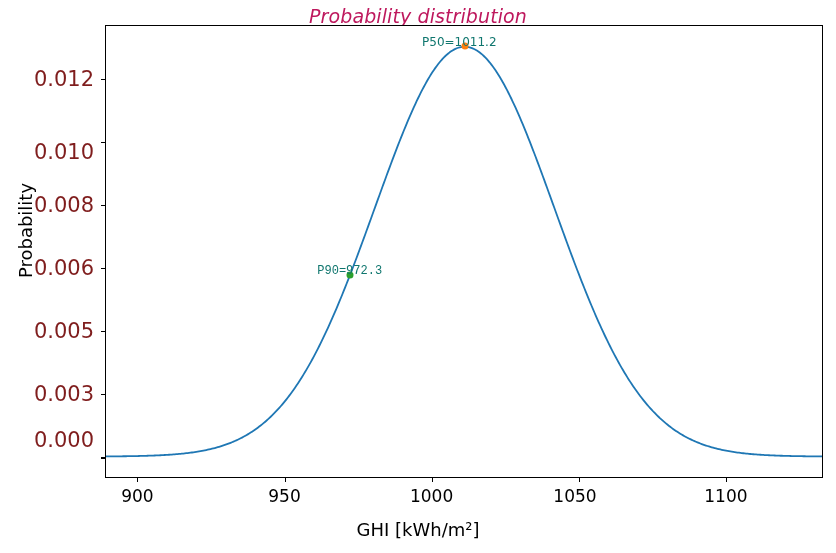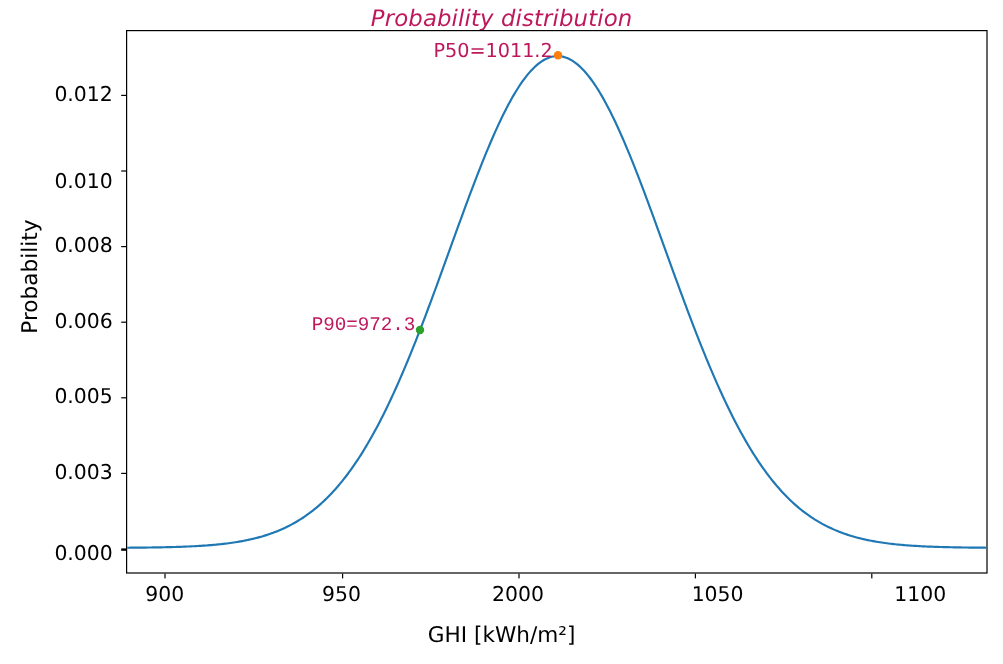--- a/index.html
+++ b/index.html
@@ -46,22 +46,22 @@
     left: 0;
     top: 0;
     width: 100%;
     height: 100%;
     display: block;
   }
   .tick-label-y {
     position: absolute;
     right: 0;
     text-align: right;
-    font-size: 17px;
-    color: #000000;
+    font-size: 21px;
+    color: #7f1d1d;
     white-space: nowrap;
     transform: translateY(-50%);
   }
   #ylabels {
     position: absolute;
     left: 0px;
     top: 0px;
     width: 94px;
     height: 553px;
   }
@@ -110,24 +110,25 @@
     top: 220px;
     width: 240px;
     text-align: center;
     font-size: 18px;
     color: #000000;
     transform: rotate(-90deg);
     transform-origin: center center;
   }
   .annotation {
     position: absolute;
-    font-size: 16px;
-    color: #be185d;
+    font-size: 12px;
+    color: #0f766e;
     white-space: nowrap;
     transform: translate(-100%, -50%);
+    margin-left: 36px;
   }
   .marker-dot {
     position: absolute;
     border-radius: 50%;
     transform: translate(-50%, -50%);
   }
 </style>
 </head>
 <body>
 
@@ -135,34 +136,34 @@
 
   <div id="chart-title">Probability distribution</div>
 
   <div id="plot-area">
     <svg id="curve-svg" viewBox="0 0 718 453" preserveAspectRatio="none">
       <path id="curve-path" fill="none" stroke="#1f77b4" stroke-width="1.8" stroke-linejoin="round" stroke-linecap="round" vector-effect="non-scaling-stroke" d="M0.00,432.34 L1.44,432.33 L2.87,432.32 L4.31,432.31 L5.74,432.30 L7.18,432.29 L8.62,432.27 L10.05,432.26 L11.49,432.25 L12.92,432.23 L14.36,432.22 L15.80,432.20 L17.23,432.18 L18.67,432.16 L20.10,432.14 L21.54,432.12 L22.98,432.10 L24.41,432.08 L25.85,432.05 L27.28,432.03 L28.72,432.00 L30.16,431.97 L31.59,431.94 L33.03,431.91 L34.46,431.87 L35.90,431.84 L37.34,431.80 L38.77,431.76 L40.21,431.72 L41.64,431.67 L43.08,431.63 L44.52,431.58 L45.95,431.53 L47.39,431.47 L48.82,431.41 L50.26,431.35 L51.70,431.29 L53.13,431.22 L54.57,431.15 L56.00,431.08 L57.44,431.00 L58.88,430.92 L60.31,430.84 L61.75,430.75 L63.18,430.65 L64.62,430.56 L66.06,430.45 L67.49,430.35 L68.93,430.23 L70.36,430.11 L71.80,429.99 L73.24,429.86 L74.67,429.72 L76.11,429.58 L77.54,429.43 L78.98,429.28 L80.42,429.11 L81.85,428.94 L83.29,428.77 L84.72,428.58 L86.16,428.39 L87.60,428.18 L89.03,427.97 L90.47,427.75 L91.90,427.52 L93.34,427.28 L94.78,427.03 L96.21,426.77 L97.65,426.50 L99.08,426.21 L100.52,425.92 L101.96,425.61 L103.39,425.29 L104.83,424.96 L106.26,424.61 L107.70,424.25 L109.14,423.88 L110.57,423.49 L112.01,423.09 L113.44,422.67 L114.88,422.23 L116.32,421.78 L117.75,421.31 L119.19,420.82 L120.62,420.31 L122.06,419.79 L123.50,419.25 L124.93,418.68 L126.37,418.10 L127.80,417.49 L129.24,416.87 L130.68,416.22 L132.11,415.55 L133.55,414.86 L134.98,414.14 L136.42,413.40 L137.86,412.63 L139.29,411.84 L140.73,411.02 L142.16,410.17 L143.60,409.30 L145.04,408.40 L146.47,407.47 L147.91,406.51 L149.34,405.52 L150.78,404.50 L152.22,403.45 L153.65,402.37 L155.09,401.26 L156.52,400.11 L157.96,398.93 L159.40,397.71 L160.83,396.46 L162.27,395.18 L163.70,393.85 L165.14,392.50 L166.58,391.10 L168.01,389.67 L169.45,388.20 L170.88,386.68 L172.32,385.13 L173.76,383.54 L175.19,381.91 L176.63,380.24 L178.06,378.53 L179.50,376.77 L180.94,374.97 L182.37,373.13 L183.81,371.25 L185.24,369.32 L186.68,367.35 L188.12,365.33 L189.55,363.27 L190.99,361.16 L192.42,359.01 L193.86,356.81 L195.30,354.57 L196.73,352.27 L198.17,349.94 L199.60,347.56 L201.04,345.13 L202.48,342.65 L203.91,340.13 L205.35,337.56 L206.78,334.94 L208.22,332.28 L209.66,329.57 L211.09,326.81 L212.53,324.01 L213.96,321.16 L215.40,318.27 L216.84,315.33 L218.27,312.34 L219.71,309.31 L221.14,306.24 L222.58,303.12 L224.02,299.96 L225.45,296.76 L226.89,293.51 L228.32,290.23 L229.76,286.90 L231.20,283.53 L232.63,280.13 L234.07,276.68 L235.50,273.20 L236.94,269.68 L238.38,266.13 L239.81,262.54 L241.25,258.92 L242.68,255.26 L244.12,251.58 L245.56,247.87 L246.99,244.12 L248.43,240.35 L249.86,236.56 L251.30,232.74 L252.74,228.90 L254.17,225.03 L255.61,221.15 L257.04,217.25 L258.48,213.33 L259.92,209.40 L261.35,205.46 L262.79,201.50 L264.22,197.54 L265.66,193.57 L267.10,189.59 L268.53,185.61 L269.97,181.63 L271.40,177.65 L272.84,173.67 L274.28,169.70 L275.71,165.73 L277.15,161.77 L278.58,157.83 L280.02,153.89 L281.46,149.97 L282.89,146.07 L284.33,142.19 L285.76,138.34 L287.20,134.50 L288.64,130.70 L290.07,126.92 L291.51,123.17 L292.94,119.46 L294.38,115.78 L295.82,112.15 L297.25,108.55 L298.69,104.99 L300.12,101.49 L301.56,98.02 L303.00,94.61 L304.43,91.25 L305.87,87.95 L307.30,84.70 L308.74,81.51 L310.18,78.37 L311.61,75.31 L313.05,72.31 L314.48,69.37 L315.92,66.51 L317.36,63.71 L318.79,60.99 L320.23,58.34 L321.66,55.77 L323.10,53.28 L324.54,50.87 L325.97,48.55 L327.41,46.30 L328.84,44.14 L330.28,42.07 L331.72,40.09 L333.15,38.20 L334.59,36.40 L336.02,34.69 L337.46,33.08 L338.90,31.56 L340.33,30.14 L341.77,28.82 L343.20,27.59 L344.64,26.47 L346.08,25.44 L347.51,24.52 L348.95,23.70 L350.38,22.98 L351.82,22.36 L353.26,21.85 L354.69,21.44 L356.13,21.14 L357.56,20.94 L359.00,20.84 L360.44,20.85 L361.87,20.97 L363.31,21.19 L364.74,21.51 L366.18,21.94 L367.62,22.47 L369.05,23.10 L370.49,23.84 L371.92,24.68 L373.36,25.62 L374.80,26.66 L376.23,27.81 L377.67,29.05 L379.10,30.39 L380.54,31.83 L381.98,33.36 L383.41,34.99 L384.85,36.72 L386.28,38.53 L387.72,40.44 L389.16,42.44 L390.59,44.53 L392.03,46.70 L393.46,48.96 L394.90,51.30 L396.34,53.73 L397.77,56.23 L399.21,58.81 L400.64,61.47 L402.08,64.21 L403.52,67.02 L404.95,69.90 L406.39,72.84 L407.82,75.86 L409.26,78.93 L410.70,82.08 L412.13,85.28 L413.57,88.54 L415.00,91.85 L416.44,95.22 L417.88,98.64 L419.31,102.11 L420.75,105.63 L422.18,109.19 L423.62,112.80 L425.06,116.44 L426.49,120.13 L427.93,123.85 L429.36,127.60 L430.80,131.38 L432.24,135.19 L433.67,139.03 L435.11,142.89 L436.54,146.78 L437.98,150.68 L439.42,154.60 L440.85,158.54 L442.29,162.49 L443.72,166.44 L445.16,170.41 L446.60,174.39 L448.03,178.37 L449.47,182.35 L450.90,186.33 L452.34,190.31 L453.78,194.29 L455.21,198.26 L456.65,202.22 L458.08,206.17 L459.52,210.11 L460.96,214.04 L462.39,217.96 L463.83,221.85 L465.26,225.73 L466.70,229.59 L468.14,233.43 L469.57,237.24 L471.01,241.04 L472.44,244.80 L473.88,248.54 L475.32,252.25 L476.75,255.93 L478.19,259.57 L479.62,263.19 L481.06,266.77 L482.50,270.32 L483.93,273.83 L485.37,277.31 L486.80,280.74 L488.24,284.14 L489.68,287.50 L491.11,290.82 L492.55,294.10 L493.98,297.34 L495.42,300.54 L496.86,303.69 L498.29,306.80 L499.73,309.86 L501.16,312.88 L502.60,315.86 L504.04,318.79 L505.47,321.68 L506.91,324.52 L508.34,327.31 L509.78,330.06 L511.22,332.76 L512.65,335.42 L514.09,338.02 L515.52,340.58 L516.96,343.10 L518.40,345.57 L519.83,347.99 L521.27,350.36 L522.70,352.69 L524.14,354.97 L525.58,357.21 L527.01,359.40 L528.45,361.54 L529.88,363.64 L531.32,365.70 L532.76,367.70 L534.19,369.67 L535.63,371.59 L537.06,373.47 L538.50,375.30 L539.94,377.09 L541.37,378.84 L542.81,380.54 L544.24,382.21 L545.68,383.83 L547.12,385.42 L548.55,386.96 L549.99,388.46 L551.42,389.93 L552.86,391.36 L554.30,392.74 L555.73,394.10 L557.17,395.41 L558.60,396.69 L560.04,397.93 L561.48,399.14 L562.91,400.32 L564.35,401.46 L565.78,402.57 L567.22,403.65 L568.66,404.69 L570.09,405.70 L571.53,406.69 L572.96,407.64 L574.40,408.56 L575.84,409.46 L577.27,410.33 L578.71,411.17 L580.14,411.98 L581.58,412.77 L583.02,413.53 L584.45,414.27 L585.89,414.98 L587.32,415.67 L588.76,416.34 L590.20,416.98 L591.63,417.61 L593.07,418.21 L594.50,418.79 L595.94,419.35 L597.38,419.89 L598.81,420.41 L600.25,420.91 L601.68,421.39 L603.12,421.86 L604.56,422.31 L605.99,422.74 L607.43,423.16 L608.86,423.56 L610.30,423.95 L611.74,424.32 L613.17,424.68 L614.61,425.02 L616.04,425.35 L617.48,425.67 L618.92,425.97 L620.35,426.27 L621.79,426.55 L623.22,426.82 L624.66,427.08 L626.10,427.32 L627.53,427.56 L628.97,427.79 L630.40,428.01 L631.84,428.22 L633.28,428.42 L634.71,428.61 L636.15,428.80 L637.58,428.98 L639.02,429.14 L640.46,429.31 L641.89,429.46 L643.33,429.61 L644.76,429.75 L646.20,429.88 L647.64,430.01 L649.07,430.14 L650.51,430.25 L651.94,430.37 L653.38,430.47 L654.82,430.57 L656.25,430.67 L657.69,430.76 L659.12,430.85 L660.56,430.94 L662.00,431.02 L663.43,431.09 L664.87,431.17 L666.30,431.24 L667.74,431.30 L669.18,431.36 L670.61,431.42 L672.05,431.48 L673.48,431.54 L674.92,431.59 L676.36,431.64 L677.79,431.68 L679.23,431.73 L680.66,431.77 L682.10,431.81 L683.54,431.84 L684.97,431.88 L686.41,431.91 L687.84,431.95 L689.28,431.98 L690.72,432.00 L692.15,432.03 L693.59,432.06 L695.02,432.08 L696.46,432.10 L697.90,432.13 L699.33,432.15 L700.77,432.17 L702.20,432.19 L703.64,432.20 L705.08,432.22 L706.51,432.23 L707.95,432.25 L709.38,432.26 L710.82,432.28 L712.26,432.29 L713.69,432.30 L715.13,432.31 L716.56,432.32 L718.00,432.33"></path>
     </svg>
   </div>
 
   <div id="ylabels">
-      <div class="tick-label-y" style="top: 462px;">0.000</div>
+      <div class="tick-label-y" style="top: 440px;">0.000</div>
       <div class="tick-label-y" style="top: 394.345px;">0.003</div>
       <div class="tick-label-y" style="top: 331.209px;">0.005</div>
       <div class="tick-label-y" style="top: 268.073px; text-align: center;">0.006</div>
       <div class="tick-label-y" style="top: 204.937px; margin-left: 20px;">0.008</div>
       <div class="tick-label-y" style="top: 152px;">0.010</div>
       <div class="tick-label-y" style="top: 78.6655px;">0.012</div>
     </div>
   <div id="xlabels">
       <div class="tick-label-x" style="left: 137.369px;">900</div>
       <div class="tick-label-x" style="left: 284.5px; text-align: center;">950</div>
-      <div class="tick-label-x" style="left: 431.631px;">2000</div>
-      <div class="tick-label-x" style="left: 598px; text-align: right;">1050</div>
-      <div class="tick-label-x" style="left: 725.893px; margin-left: 41px;">1100</div>
+      <div class="tick-label-x" style="left: 431.631px;">1000</div>
+      <div class="tick-label-x" style="left: 575px; text-align: right;">1050</div>
+      <div class="tick-label-x" style="left: 725.893px;">1100</div>
     </div>
   <div id="ticks">
       <div class="tick-mark-y" style="top: 457.481px;"></div>
       <div class="tick-mark-y" style="top: 394.345px;"></div>
       <div class="tick-mark-y" style="top: 331.209px;"></div>
       <div class="tick-mark-y" style="top: 268.073px;"></div>
       <div class="tick-mark-y" style="top: 204.937px;"></div>
       <div class="tick-mark-y" style="top: 141.801px;"></div>
       <div class="tick-mark-y" style="top: 78.6655px;"></div>
       <div class="tick-mark-x" style="left: 137.369px;"></div>

